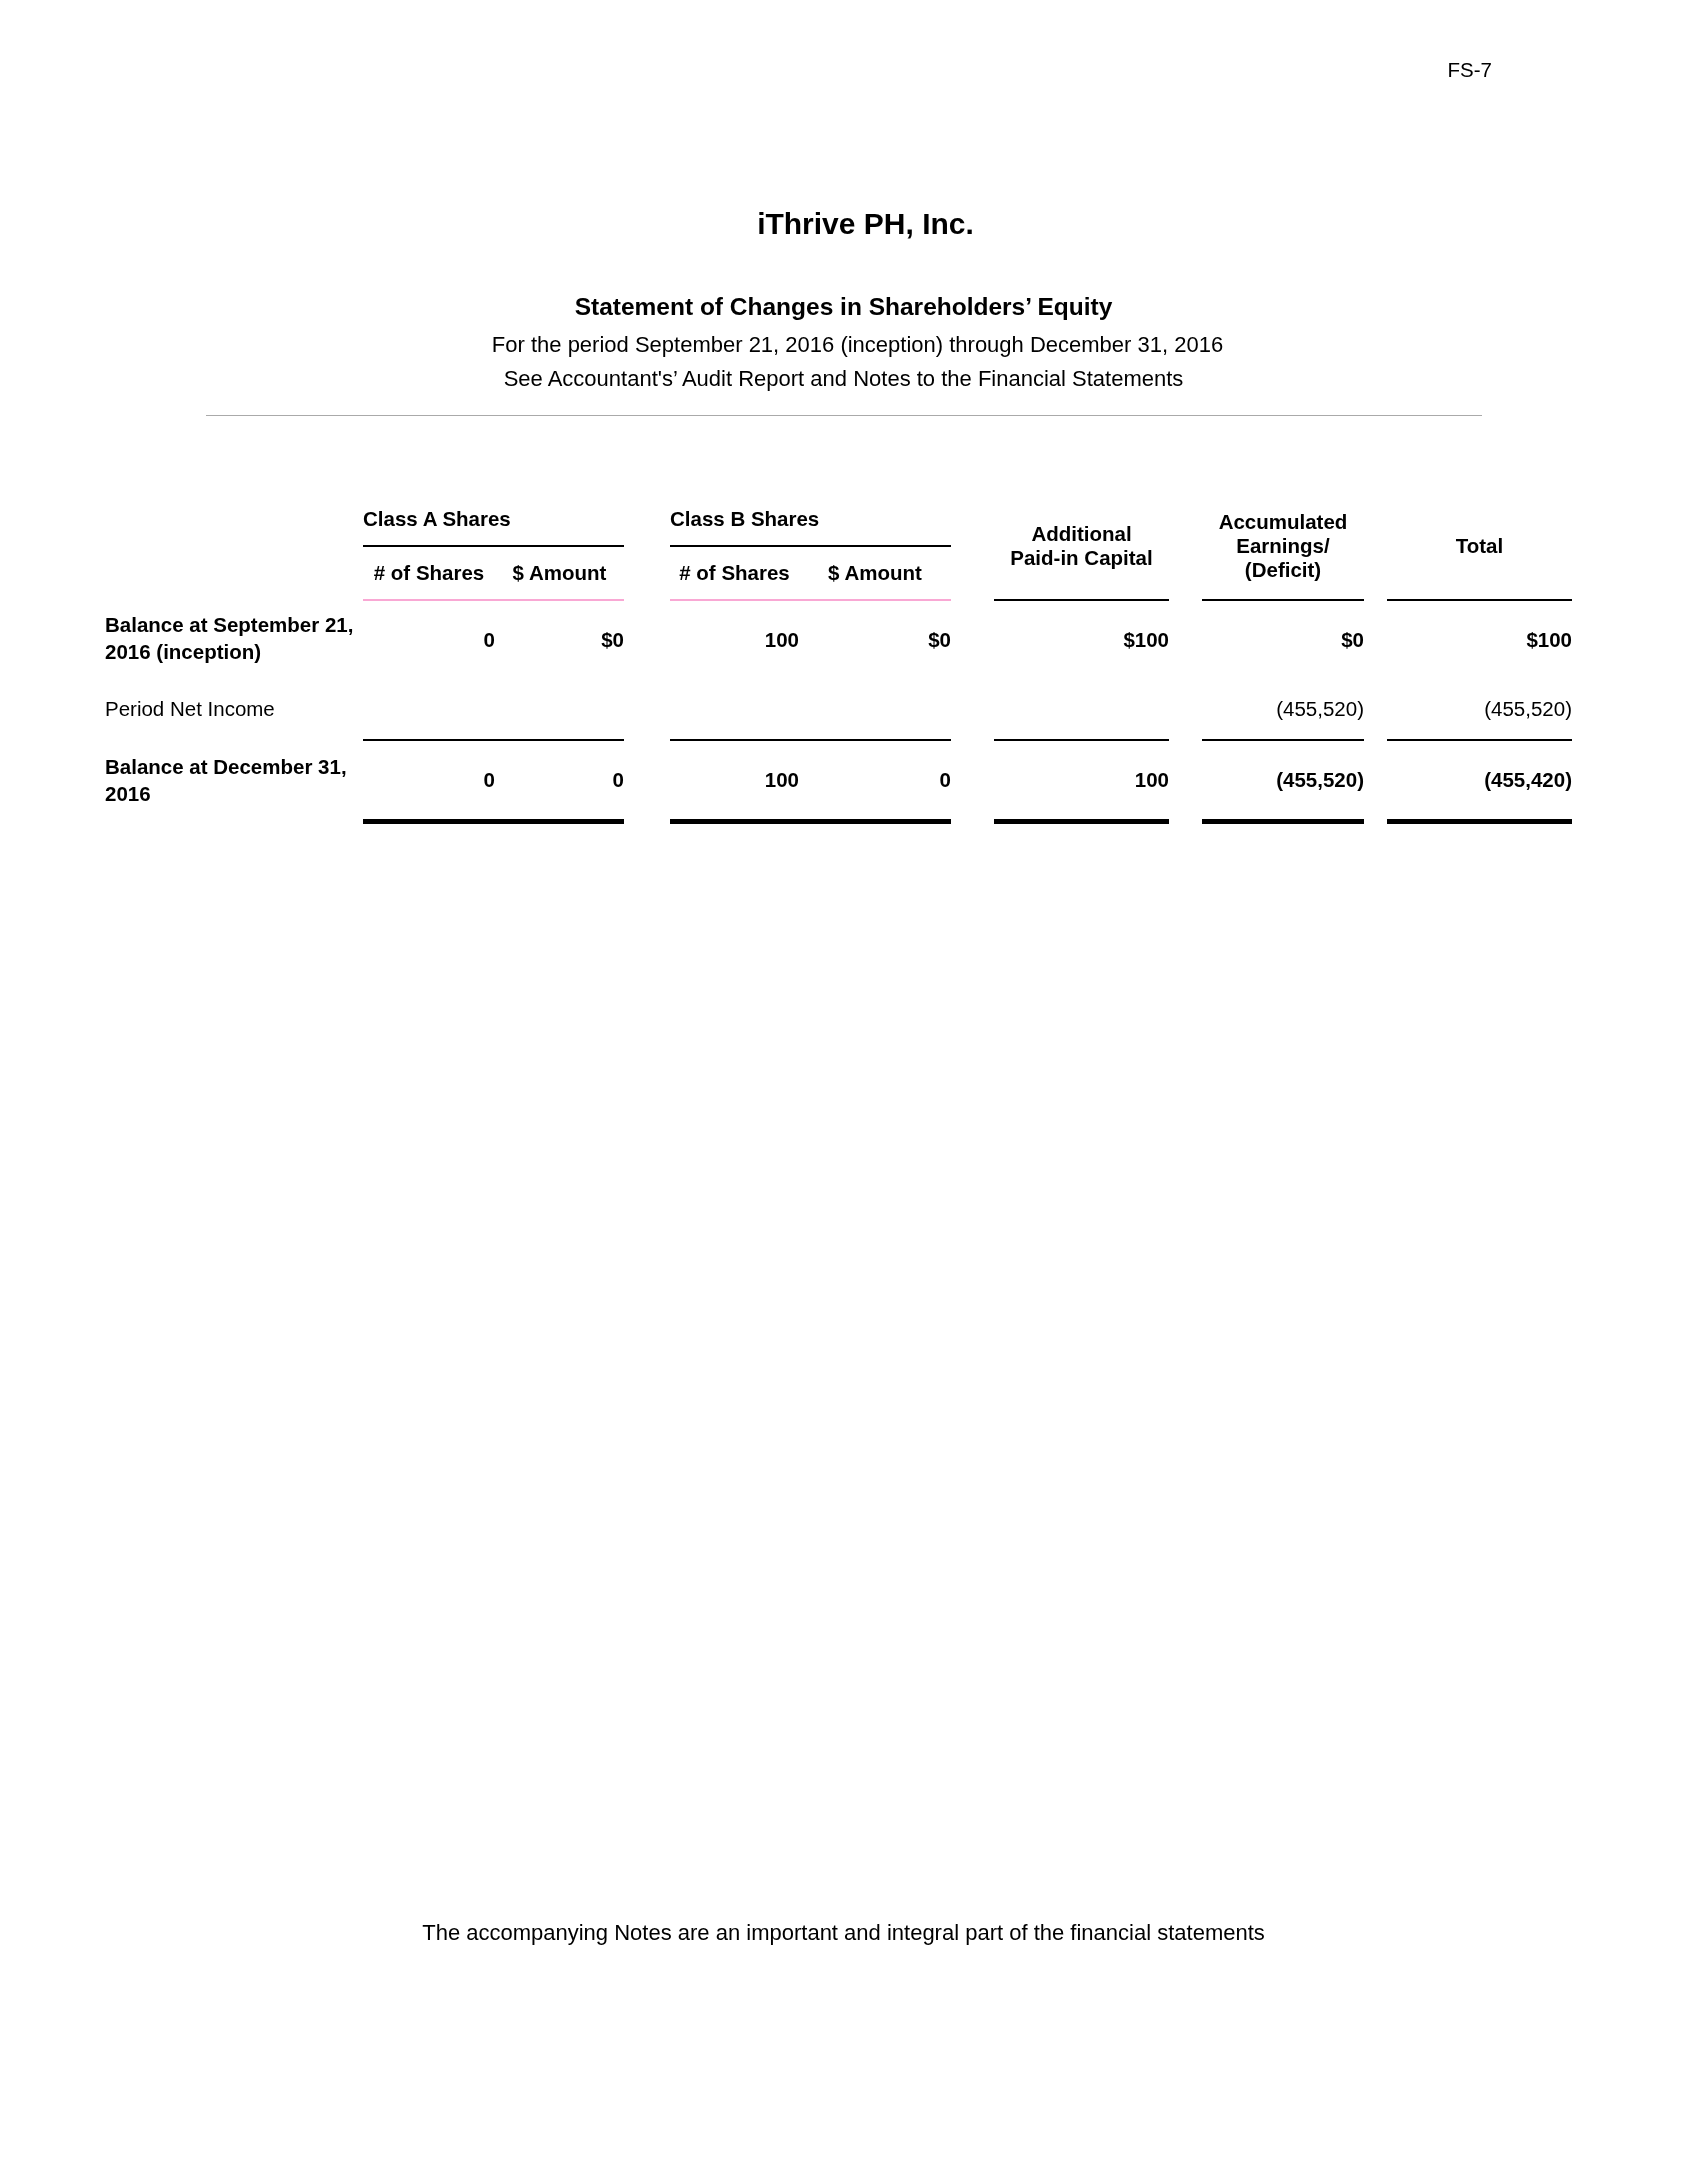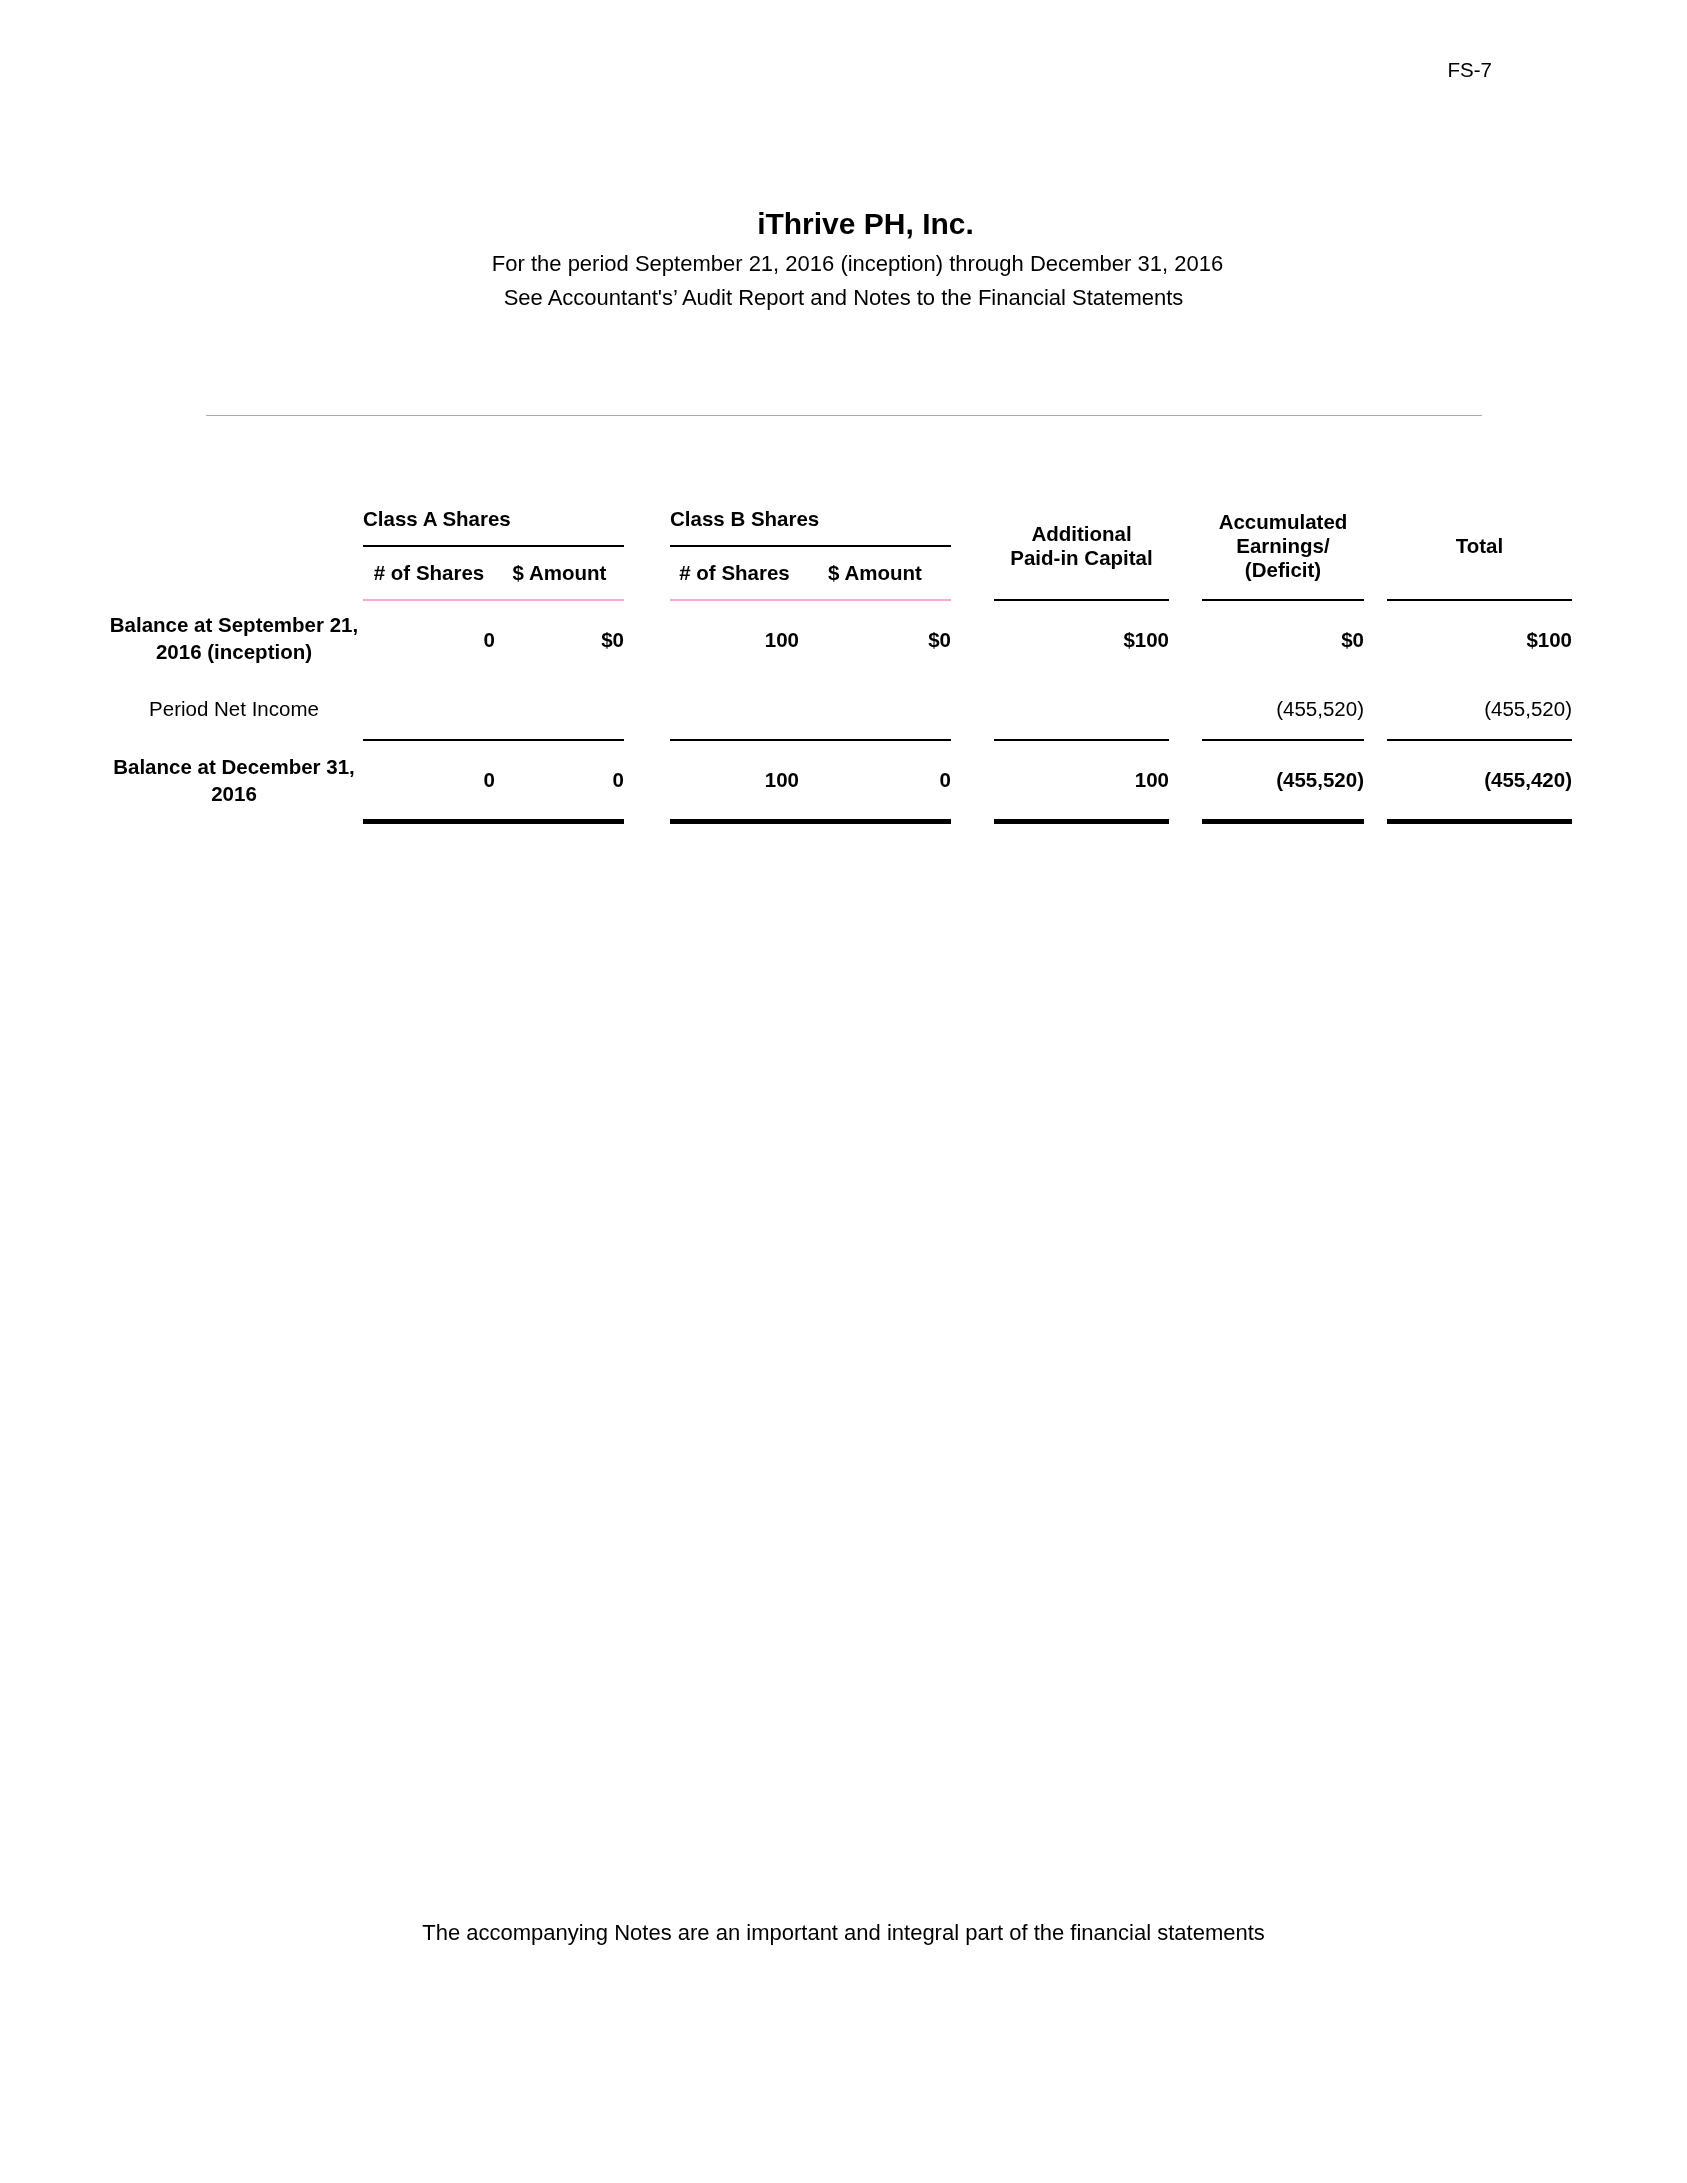--- a/index.html
+++ b/index.html
@@ -70,21 +70,21 @@
     border-collapse: collapse;
     table-layout: fixed;
   }
   table.equity-table td {
     font-size: 20.5px;
     vertical-align: middle;
     padding: 0;
   }
   
   td.lbl {
-    text-align: center;
+    text-align: left;
     line-height: 1.3;
     padding-right: 13.2px;
   }
   td.grp {
     font-weight: bold;
     border-bottom: 2px solid #000;
     padding-bottom: 5.3px;
     vertical-align: bottom;
   }
   td.sub {
@@ -127,20 +127,21 @@
 </style>
 </head>
 <body>
 
 <div class="page">
 
   <div class="fs-number">FS-7</div>
 
   <div class="header">
     <div class="company">iThrive PH, Inc.</div>
+    <div class="doc-title">Statement of Changes in Shareholders’ Equity</div>
     <div class="period">For the period September 21, 2016 (inception) through December 31, 2016</div>
     <div class="reference">See Accountant's’ Audit Report and Notes to the Financial Statements</div>
   </div>
 
   <div class="rule"></div>
 
   <div class="equity-table-wrap">
     <table class="equity-table">
       <colgroup>
         <col style="width:258px">

